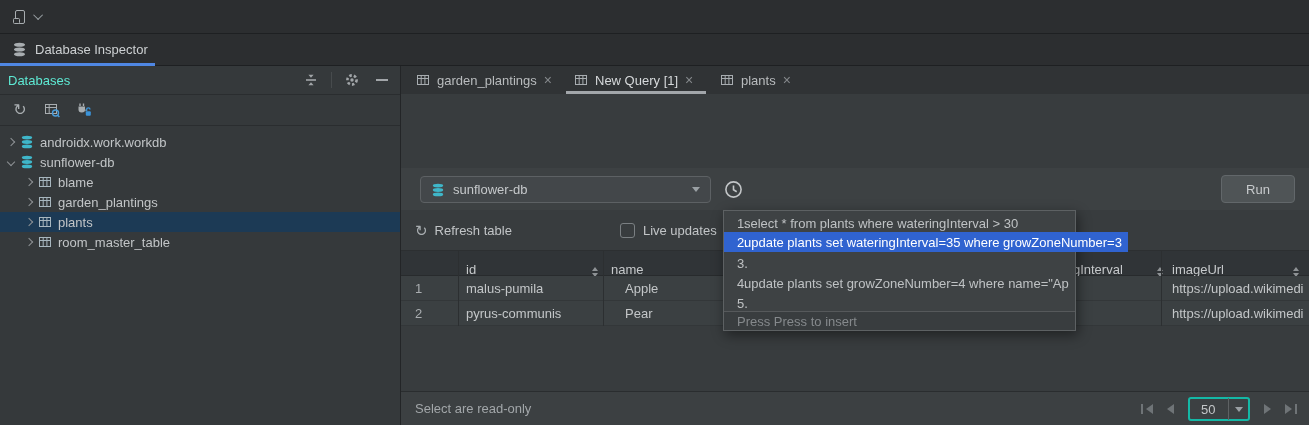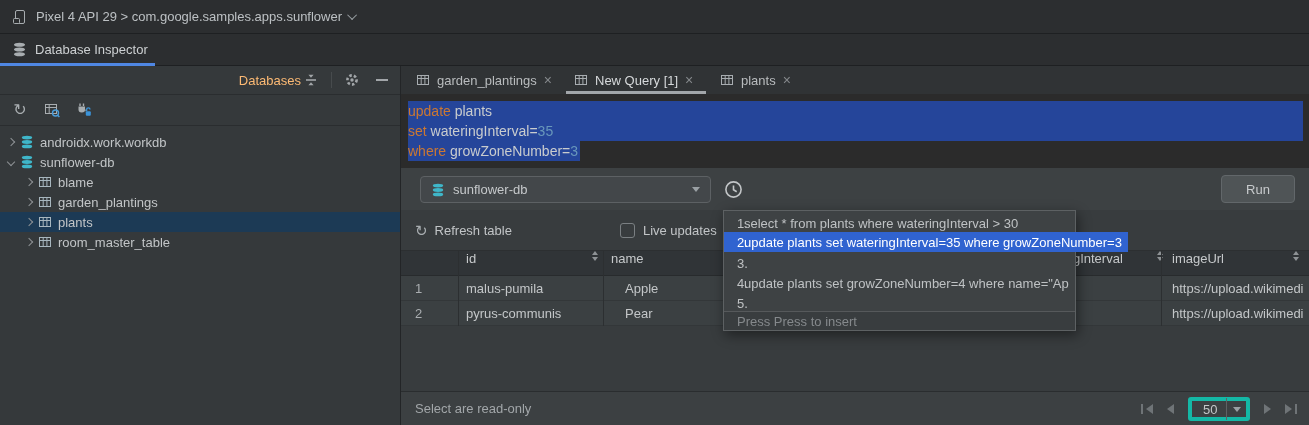--- a/index.html
+++ b/index.html
@@ -17,21 +17,21 @@
   .chev-down { width:7px; height:7px; border-left:1.6px solid #9aa0a4; border-bottom:1.6px solid #9aa0a4; transform:rotate(-45deg) translateY(-2px); display:inline-block; }
 
   
   #inspectorbar { left:0; top:34px; width:1309px; height:32px; background:#2c2e30; border-bottom:1px solid #1e2022; display:flex; align-items:center; padding-left:12px; gap:8px; }
   #inspectorbar .lbl { color:#cdd0d2; }
   #inspector-underline { left:0; top:63px; width:155px; height:3px; background:#4f87e3; z-index:3; }
 
   
   #leftpanel { left:0; top:66px; width:401px; height:359px; background:#35393b; border-right:1px solid #232527; }
   #panelheader { left:0; top:0; width:400px; height:29px; border-bottom:1px solid #2a2d2f; display:flex; align-items:center; padding:0 8px; }
-  #panelheader .title { flex:1; color:#fdba74;text-align:right; }
+  #panelheader .title { flex:1; color:#5eead4; }
   #panelheader .hdr-icons { display:flex; align-items:center; gap:10px; }
   .vdivider { width:1px; height:16px; background:#474b4d; }
   #paneltoolbar { left:0; top:29px; width:400px; height:31px; border-bottom:1px solid #2a2d2f; display:flex; align-items:center; gap:12px; padding-left:10px; }
   .toolbtn { width:20px; height:20px; display:flex; align-items:center; justify-content:center; color:#a8adb0; }
   .refresh-glyph { font-size:16px; color:#a8adb0; line-height:1; }
 
   .tree { left:0; top:66px; width:400px; }
   .tree-row { position:absolute; left:0; width:400px; height:20px; display:flex; align-items:center; gap:6px; }
   .tree-row.selected { background:#1c3a55; }
   .tree-chev { width:6px; height:6px; border-right:1.6px solid #8e9295; border-bottom:1.6px solid #8e9295; display:inline-block; transform:rotate(-45deg); flex:none; }
@@ -64,38 +64,38 @@
 
   
   #results { left:401px; top:210px; width:908px; height:181px; background:#383c3e; }
   #results-toolbar { position:absolute; left:0; top:0; width:908px; height:40px; display:flex; align-items:center; gap:10px; padding-left:14px; }
   #refresh-table { display:flex; align-items:center; gap:7px; color:#c2c5c7; }
   #live-updates { display:flex; align-items:center; gap:8px; margin-left:58px; color:#c2c5c7;padding-left:40px; }
   .checkbox { width:15px; height:15px; border:1.6px solid #7a7f82; border-radius:3px; background:transparent; }
 
   #grid { position:absolute; left:0; top:40px; width:908px; height:76px; }
   #grid-header { position:absolute; left:0; top:0; width:908px; height:26px; background:#303437; border-top:1px solid #2c2f31; border-bottom:1px solid #282b2d; }
-  .hcell { position:absolute; top:0; height:26px; display:flex; align-items:flex-start; color:#c6c9cb; }
+  .hcell { position:absolute; top:0; height:26px; display:flex; align-items:flex-end; color:#c6c9cb; }
   .sorter { display:inline-flex; flex-direction:column; gap:2px; margin-left:8px; }
   .sorter i { display:block; width:0; height:0; border-left:3.5px solid transparent; border-right:3.5px solid transparent; }
   .sorter .up { border-bottom:4px solid #8e9295; }
   .sorter .dn { border-top:4px solid #8e9295; }
   .grid-row { position:absolute; left:0; width:908px; height:25px; background:#3b4042; border-bottom:1px solid #333739; }
   .gcell { position:absolute; top:0; height:25px; line-height:25px; white-space:pre; color:#c3c6c8; }
   .gcell.rownum { color:#a9adb0; }
   .gridline { position:absolute; top:0; width:1px; height:76px; background:#2c2f31; }
 
   
   #statusbar { left:401px; top:391px; width:908px; height:34px; background:#3c4042; border-top:1px solid #2a2d2f; display:flex; align-items:center; padding-left:14px; color:#a2a6a9; }
   #pager { position:absolute; right:12px; top:0; height:34px; display:flex; align-items:center; gap:14px; }
   .pg-tri-l { width:0; height:0; border-top:5px solid transparent; border-bottom:5px solid transparent; border-right:7px solid #6f7477; }
   .pg-tri-r { width:0; height:0; border-top:5px solid transparent; border-bottom:5px solid transparent; border-left:7px solid #6f7477; }
   .pg-bar { width:2px; height:10px; background:#6f7477; }
   .pg-combo { display:inline-flex; align-items:center; gap:3px; }
-  #page-size-box { width:62px; height:24px; border:4px solid #14b8a6; border-radius:3px; display:flex; align-items:center; }
+  #page-size-box { width:62px; height:24px; border:2px solid #14b8a6; border-radius:3px; display:flex; align-items:center; }
   #page-size-box .val { flex:1; padding-left:11px; color:#c3c6c8; }
   #page-size-box .split { width:1px; height:22px; background:#5e6264; }
   #page-size-box .arr { width:19px; display:flex; justify-content:center; }
 
   
   #popup { left:723px; top:210px; width:353px; height:121px; background:#3e4244; border:1px solid #5d6163; box-shadow:2px 4px 12px rgba(0,0,0,0.45); z-index:10; overflow:hidden; }
   .pitem { position:absolute; left:0; width:420px; height:20px; display:flex; align-items:center; white-space:pre; color:#bfc2c4; }
   .pitem .num { width:20px; text-align:left; padding-left:13px; flex:none; }
   .pitem .txt { white-space:pre; }
   #popup-footer { position:absolute; left:0; top:100px; width:351px; height:19px; border-top:1px solid #56595b; background:#393d3f; color:#85898c; display:flex; align-items:center; padding-left:13px; }
@@ -109,21 +109,20 @@
 
 <div id="app">
 
   <div id="devicebar" class="abs">
     <span>
       <svg width="16" height="16" viewBox="0 0 16 16">
           <rect x="3.5" y="1.5" width="9" height="13" rx="1.5" fill="none" stroke="#a8adb0"></rect>
           <rect x="1.5" y="9.5" width="6" height="5" rx="1" fill="#2c2e30" stroke="#a8adb0"></rect>
         </svg>
     </span>
-    <span class="lbl">Pixel 4 API 29 &gt; com.google.samples.apps.sunflower</span>
     <span class="chev-down"></span>
   </div>
 
   <div id="inspectorbar" class="abs">
     <span style="color:#a8adb0;">
       <svg width="15" height="15" viewBox="0 0 14 14" fill="currentColor">
           <ellipse cx="7" cy="2.6" rx="5.2" ry="1.9"></ellipse>
           <ellipse cx="7" cy="7" rx="5.2" ry="1.9"></ellipse>
           <ellipse cx="7" cy="11.4" rx="5.2" ry="1.9"></ellipse>
         </svg>
@@ -306,25 +305,20 @@
               <line x1="8.9" y1="2.5" x2="8.9" y2="11.5"></line>
             </g>
           </svg>
         </span>
       <span class="lbl">plants</span>
       <span class="tab-close">×</span>
     </div>
   </div>
   <div id="active-underline" class="abs"></div>
 
-  <div id="editor" class="abs">
-    <div class="editor-line fullsel" style="top:7px;"><span class="tok-kw">update</span><span> plants</span></div>
-    <div class="editor-line fullsel" style="top:27px;"><span class="tok-kw">set</span><span> wateringInterval=</span><span class="tok-num">35</span></div>
-    <div class="editor-line inlinesel" style="top:47px;"><span class="tok-kw">where</span><span> growZoneNumber=</span><span class="tok-num">3</span></div>
-  </div>
 
   <div id="controls" class="abs">
     <div id="db-selector">
       <span style="color:#3FB6C9;">
           <svg width="14" height="14" viewBox="0 0 14 14" fill="currentColor">
             <ellipse cx="7" cy="2.6" rx="5.2" ry="1.9"></ellipse>
             <ellipse cx="7" cy="7" rx="5.2" ry="1.9"></ellipse>
             <ellipse cx="7" cy="11.4" rx="5.2" ry="1.9"></ellipse>
           </svg>
         </span>

